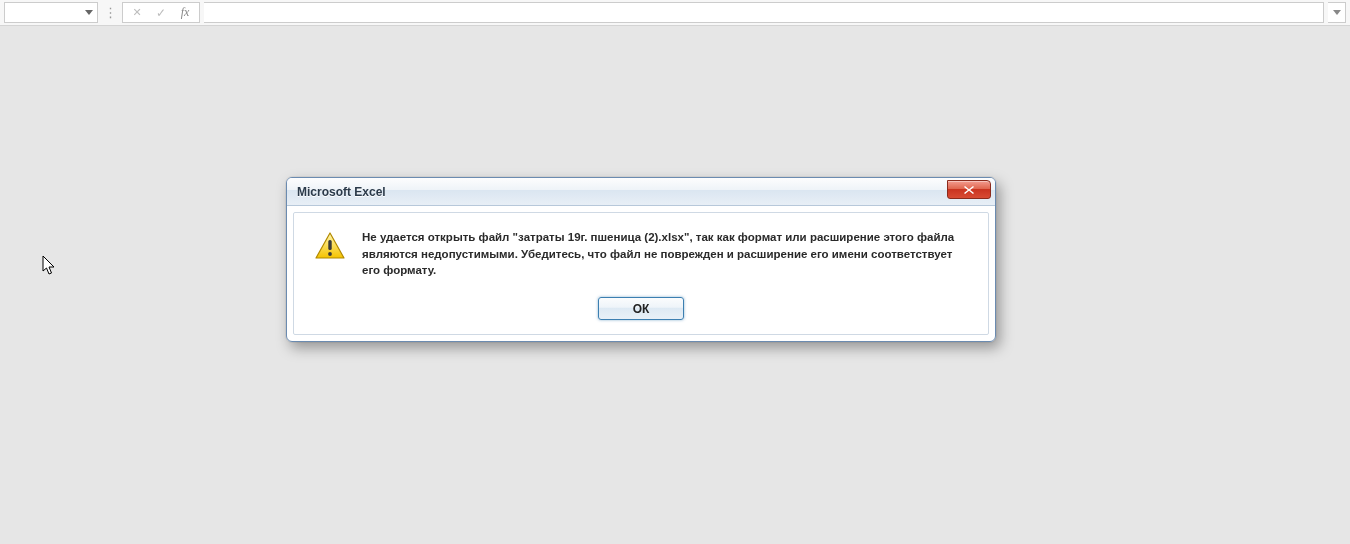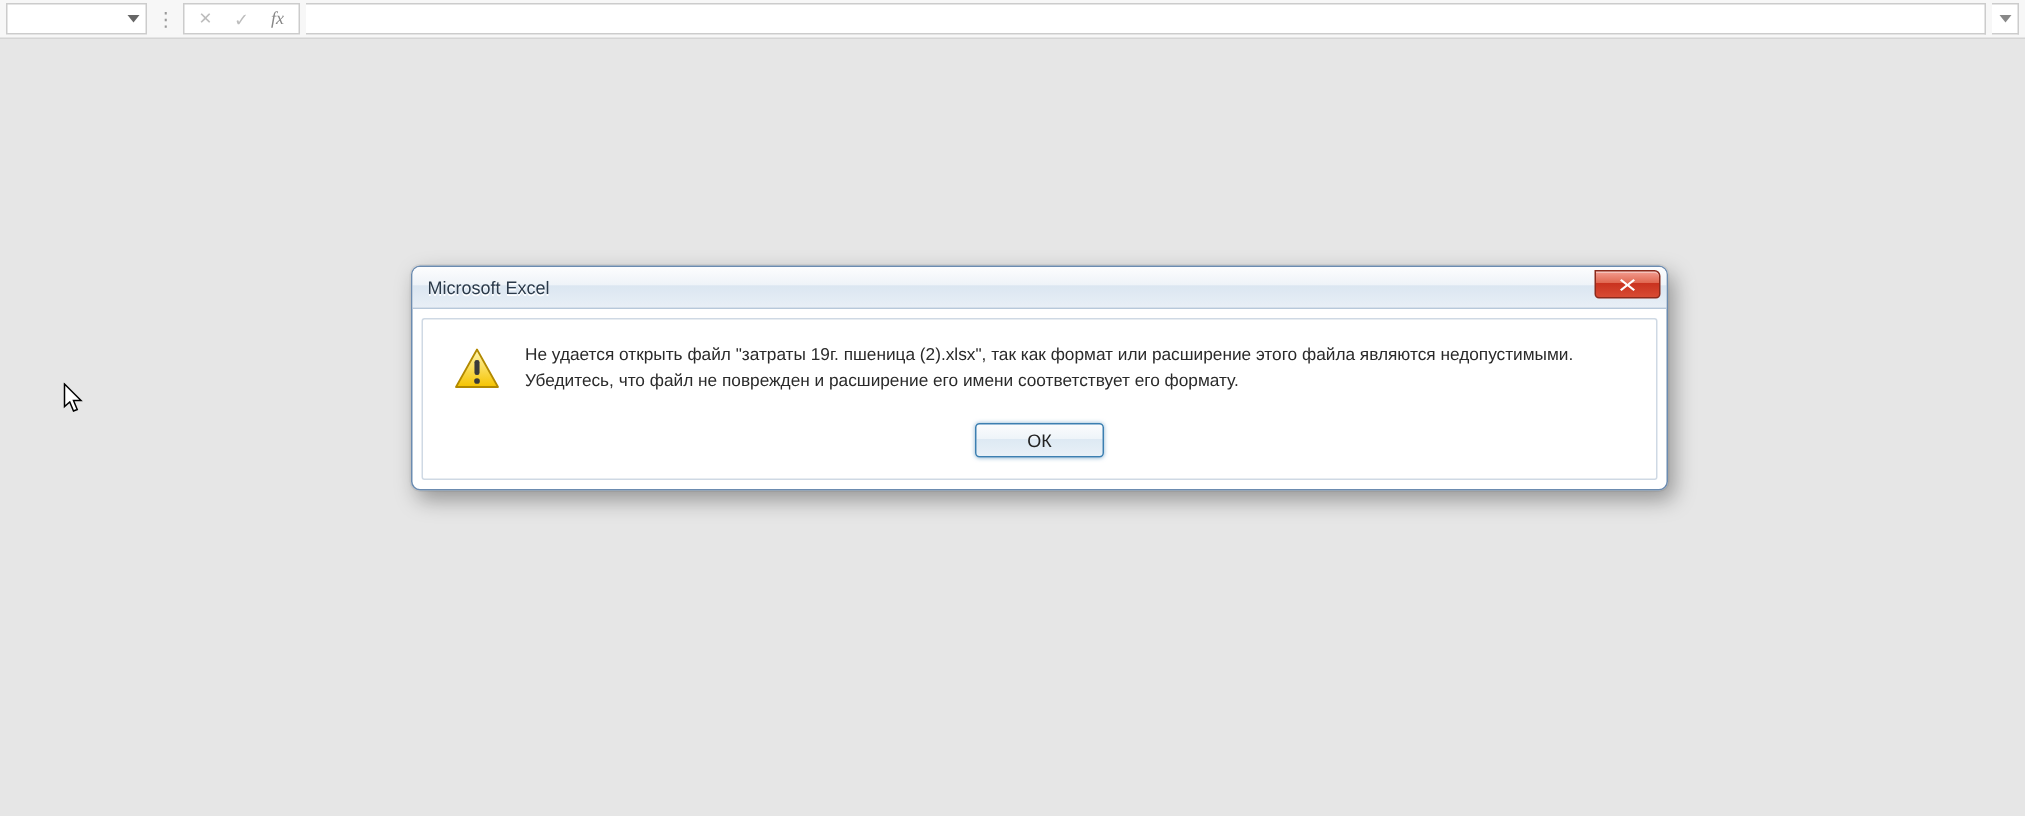--- a/index.html
+++ b/index.html
@@ -97,25 +97,26 @@
     .cursor {
       position: absolute;
       left: 42px;
       top: 255px;
       pointer-events: none;
     }
 
     
     .dialog-shadow {
       position: absolute;
-      left: 274px;
+      left: 286px;
       top: 177px;
-      width: 838px;
+      width: 710px;
       box-shadow: 4px 6px 14px rgba(0,0,0,0.35), 0 0 0 1px rgba(0,0,0,0.05);
       border-radius: 6px;
+      font-weight: bold;
     }
     .dialog {
       background: #fff;
       border: 1px solid #6b8bb0;
       border-radius: 6px;
       overflow: hidden;
     }
     .titlebar {
       height: 28px;
       background: linear-gradient(to bottom, #fdfdfe 0%, #eef3f8 45%, #dbe6f1 46%, #e8eff6 100%);

